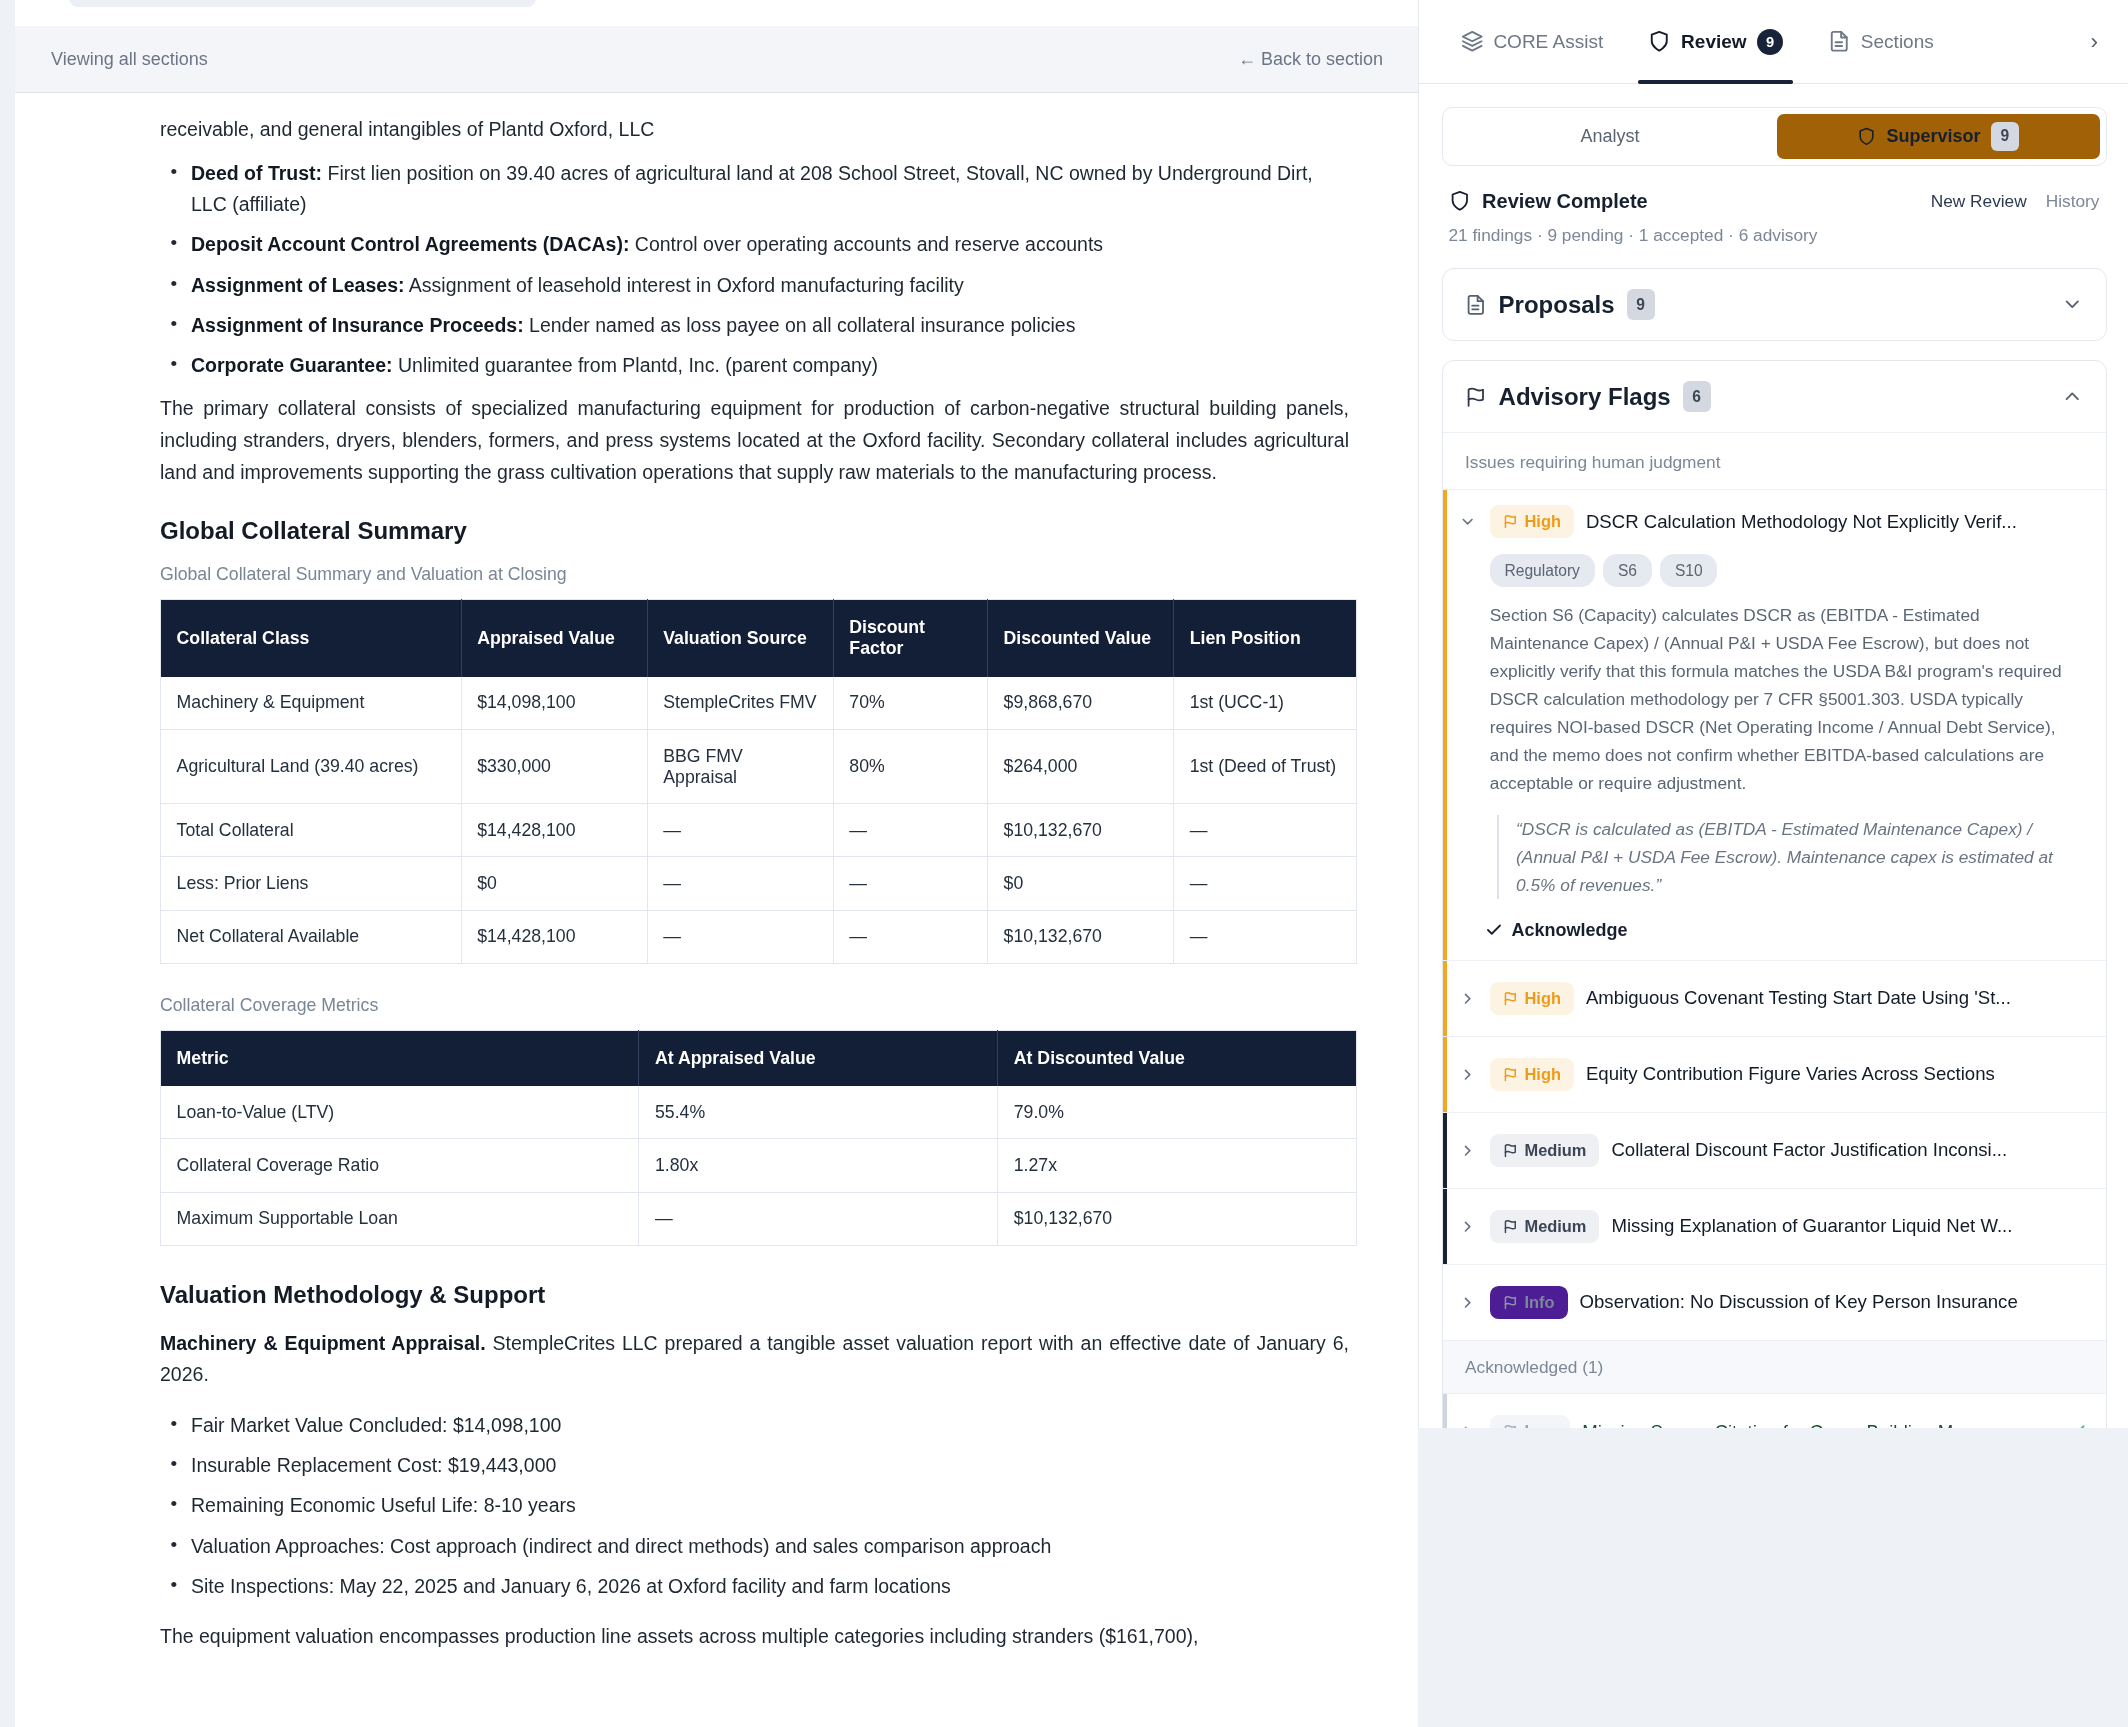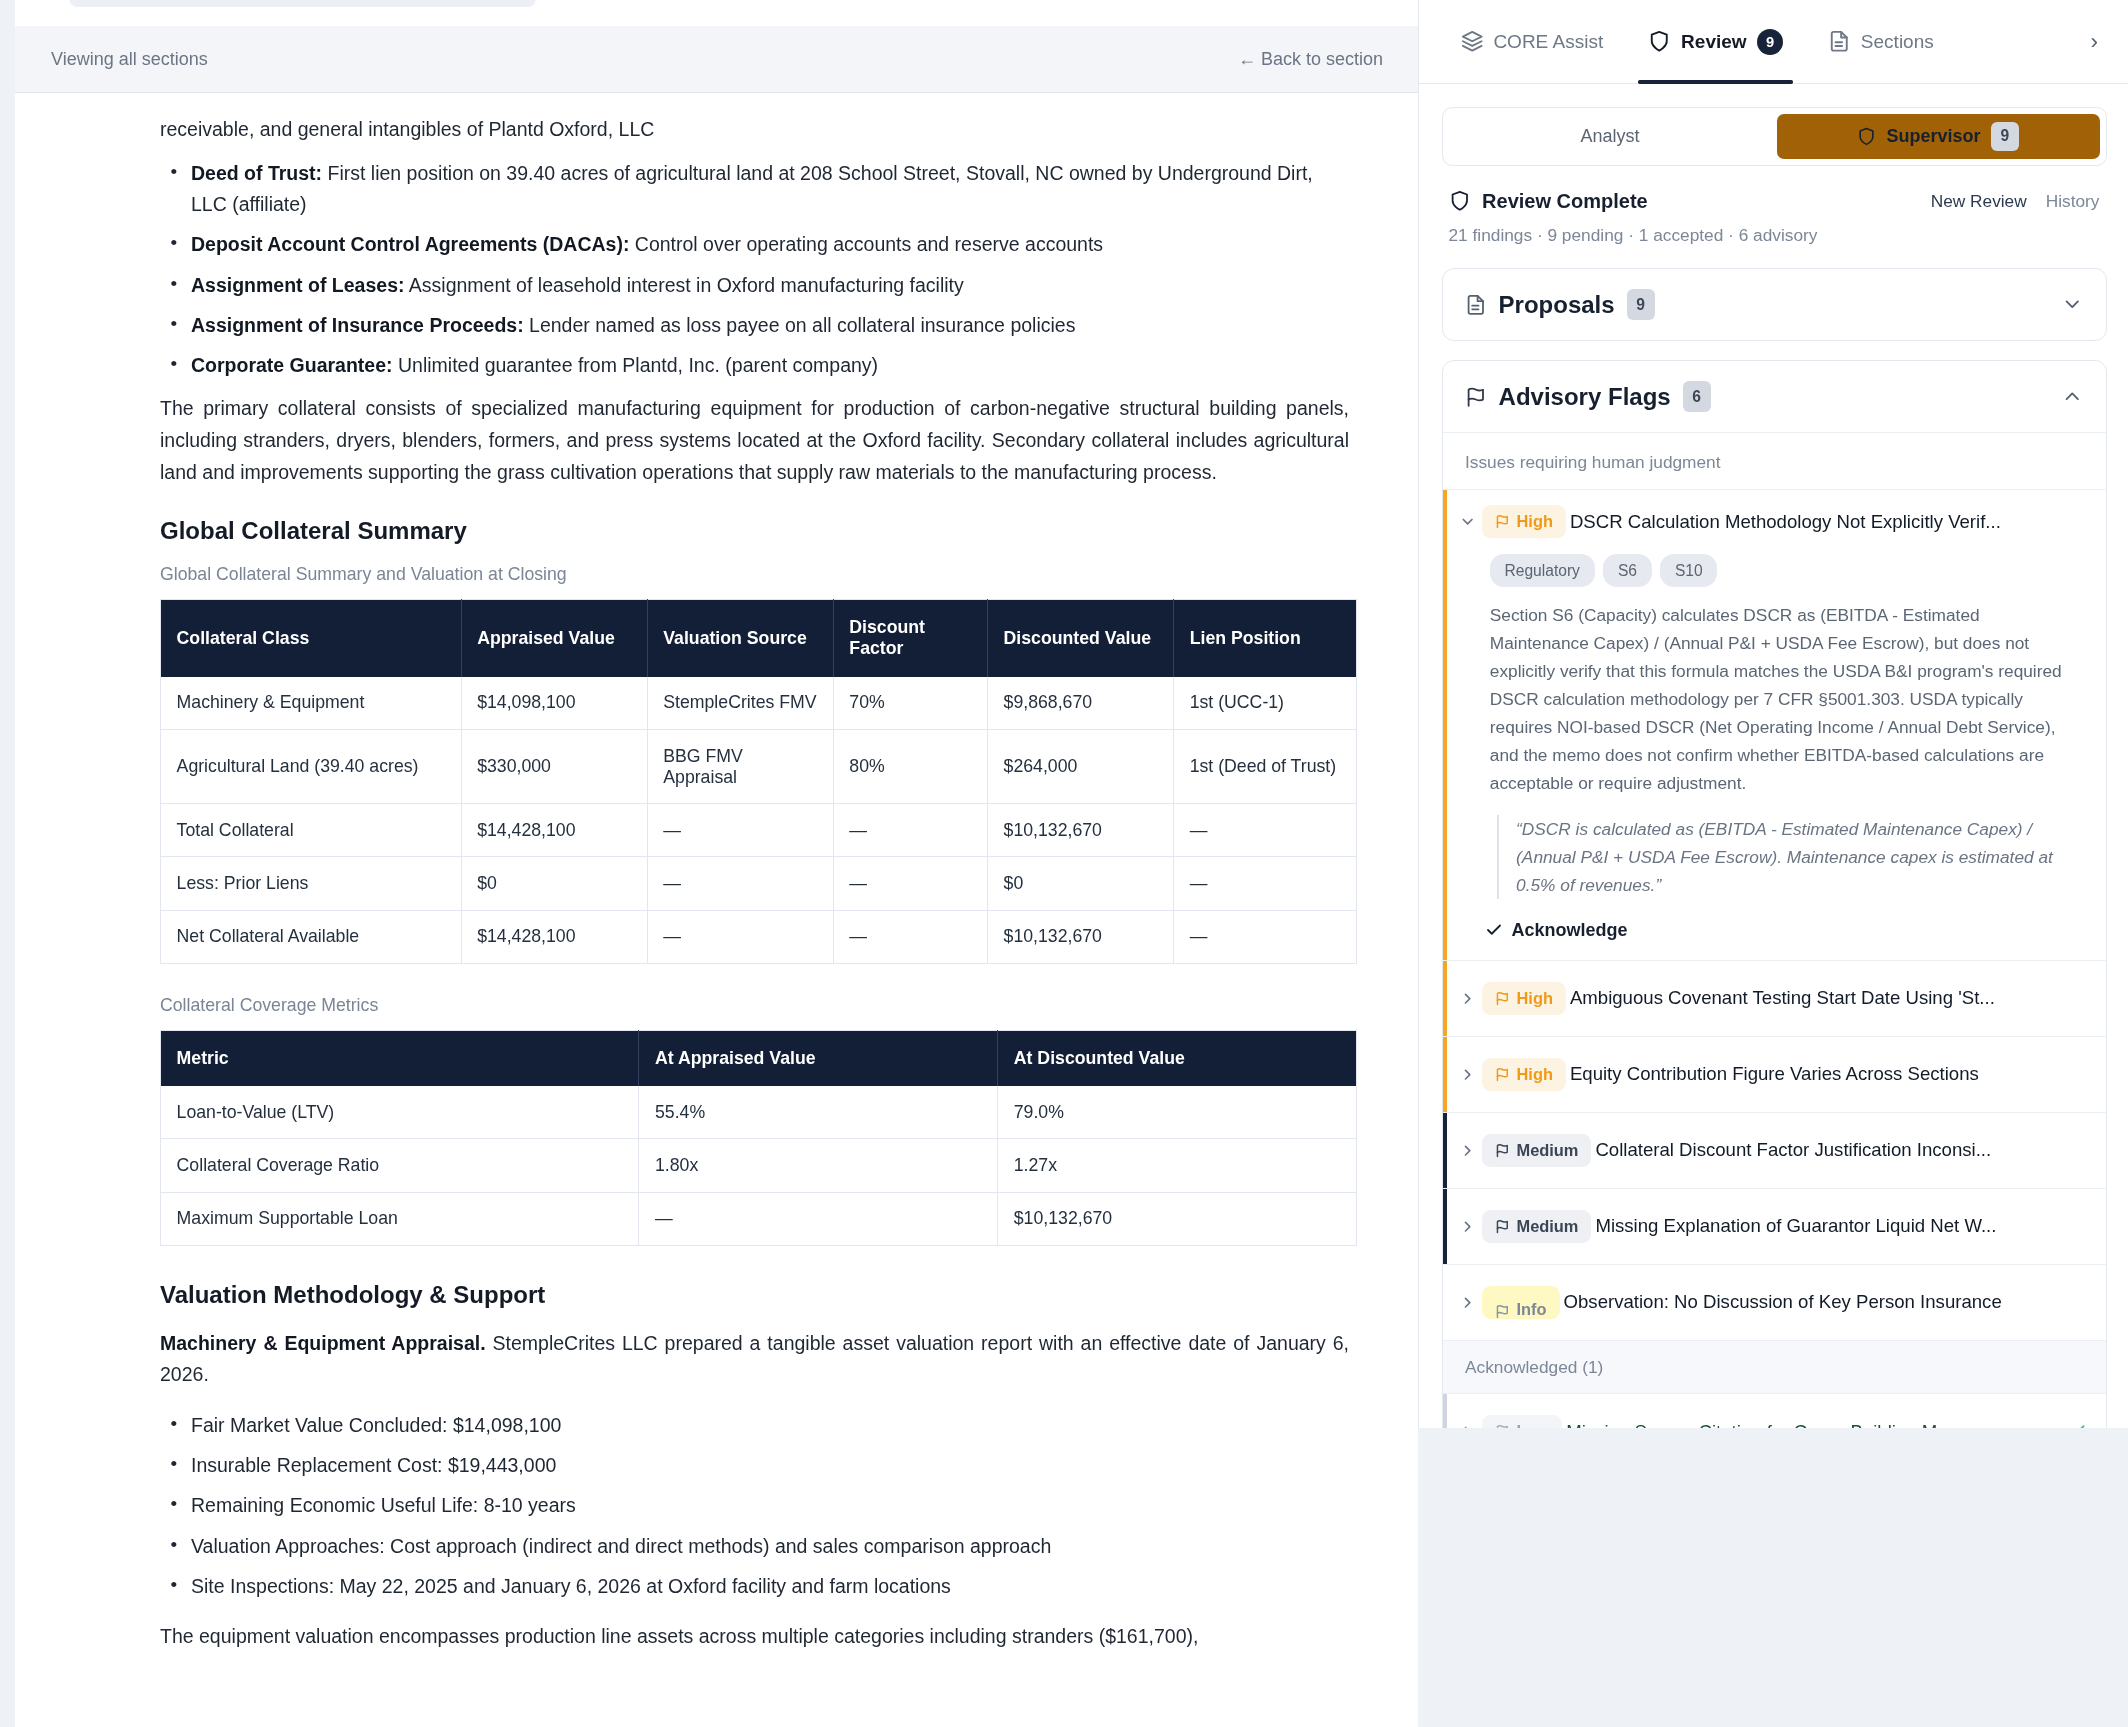--- a/index.html
+++ b/index.html
@@ -195,30 +195,30 @@
     border-top: 0.9px solid #eceff4;
     display: flex; align-items: stretch;
     background: #ffffff;
   }
   .f-bar { width: 4.3px; flex: none; }
   .f-bar.high { background: #f5a623; }
   .f-bar.medium { background: #18233a; }
   .f-bar.info { background: #ffffff; }
   .f-bar.low { background: #cfd5de; }
   .f-body { flex: 1; padding: 15.6px 19px 15.6px 12px; min-width: 0; }
-  .f-head { display: flex; align-items: center; gap: 4px; }
+  .f-head { display: flex; align-items: center; gap: 12px; }
   .f-chev { color: #6b7585; font-size: 17.3px; width: 19px; text-align: center; cursor: pointer; }
   .sev {
     display: inline-flex; align-items: center; gap: 7px;
     height: 33px; padding: 0 13px; border-radius: 8.6px;
     font-size: 16.4px; font-weight: 700;
   }
   .sev.high { background: #fdf3e2; color: #ef9b17; }
   .sev.medium { background: #eef0f4; color: #3a4556; }
-  .sev.info { background: #fef9c3; color: #7c8797; align-items: flex-end; }
+  .sev.info { background: #4c1d95; color: #7c8797; }
   .sev.low { background: #f3f5f8; color: #98a2b0; }
   .f-title {
     font-size: 18.6px; color: #121b28; white-space: nowrap;
     overflow: hidden; text-overflow: ellipsis; min-width: 0; flex: 1;
   }
   .f-title.muted { color: #6d7embed; }
   .f-title.muted { color: #14532d; }
   .f-check { color: #4ebe87; font-size: 19px; margin-left: 8.6px; }
 
   .f-tags { display: flex; gap: 8.6px; margin: 15.6px 0 14px 31px; }

